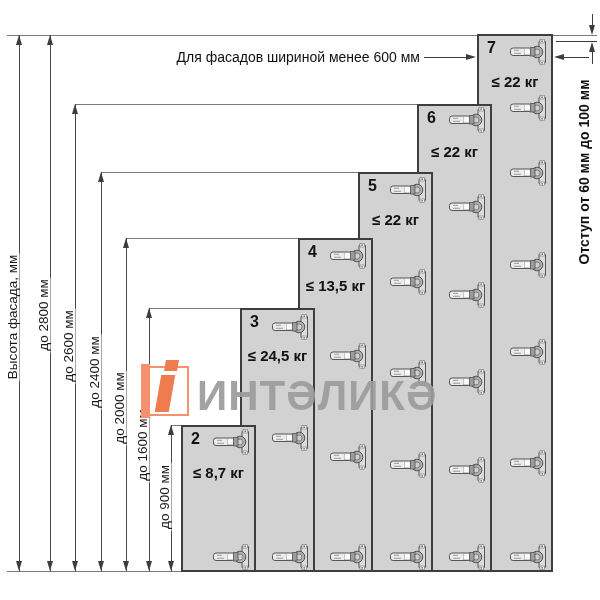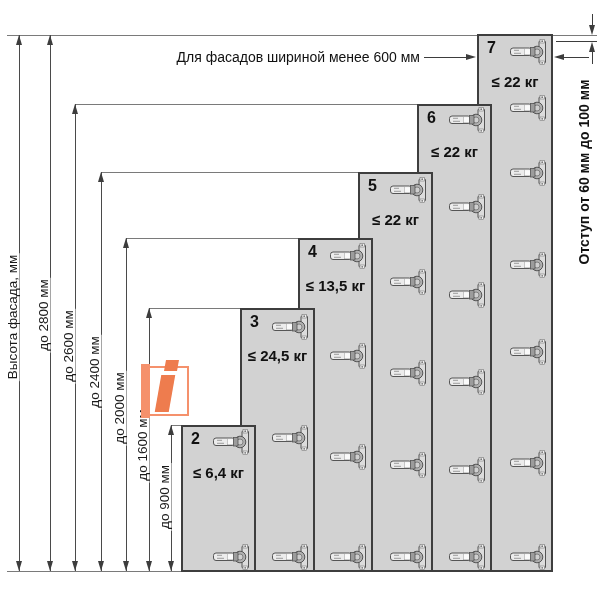--- a/index.html
+++ b/index.html
@@ -449,21 +449,21 @@
             <circle cx="27" cy="13" r="3" fill="#cfcfcf" stroke="#666" stroke-width="0.7"></circle>
             <rect x="0.5" y="9" width="21" height="7.5" rx="2.5" fill="#ececec" stroke="#555" stroke-width="1"></rect>
             <rect x="14.5" y="9.8" width="6" height="6" fill="#fafafa" stroke="#999" stroke-width="0.5"></rect>
             <rect x="20.5" y="8.5" width="4.5" height="8.5" fill="#9c9c9c" stroke="#555" stroke-width="0.8"></rect>
             <line x1="4" y1="11.3" x2="9" y2="11.3" stroke="#888" stroke-width="0.8"></line>
             <line x1="4" y1="14.3" x2="11" y2="14.3" stroke="#888" stroke-width="0.8"></line>
           </svg></div>
       </div>
       <div class="panel" style="left: 181px; top: 425px; width: 75px; height: 147px;">
         <div class="panel-num">2</div>
-        <div class="panel-weight" style="top: 37px;">≤ 6,4 кг</div>
+        <div class="panel-weight" style="top: 37px;">≤ 8,7 кг</div>
         <div class="hinge" style="top: 2px; right: 3px;"><svg width="38" height="26" viewBox="0 0 38 26" xmlns="http://www.w3.org/2000/svg">
             <rect x="29" y="2" width="6.5" height="22" rx="1" fill="#dcdcdc" stroke="#555" stroke-width="1"></rect>
             <rect x="30" y="0.5" width="4.5" height="3.5" fill="#f0f0f0" stroke="#777" stroke-width="0.6"></rect>
             <circle cx="32.2" cy="2.2" r="0.9" fill="#777"></circle>
             <rect x="30" y="22" width="4.5" height="3.5" fill="#f0f0f0" stroke="#777" stroke-width="0.6"></rect>
             <circle cx="32.2" cy="23.8" r="0.9" fill="#777"></circle>
             <circle cx="27" cy="13" r="5.8" fill="#b0b0b0" stroke="#555" stroke-width="1"></circle>
             <circle cx="27" cy="13" r="3" fill="#cfcfcf" stroke="#666" stroke-width="0.7"></circle>
             <rect x="0.5" y="9" width="21" height="7.5" rx="2.5" fill="#ececec" stroke="#555" stroke-width="1"></rect>
             <rect x="14.5" y="9.8" width="6" height="6" fill="#fafafa" stroke="#999" stroke-width="0.5"></rect>
@@ -500,14 +500,15 @@
   <div class="hline" style="left:560px;top:57px;width:29px;background:#3d3d3d"></div>
   <div class="arr arr-left" style="left:554px;top:53.5px"></div>
   <div class="offset-note">Отступ от 60 мм до 100 мм</div>
 
   <div class="logo">
     <div class="logo-frame"></div>
     <div class="logo-left-bar"></div>
     <div class="logo-i-dot"></div>
     <div class="logo-i-bar"></div>
   </div>
+  <div class="wm-text">ИНТӘЛИКӘ</div>
 
 </div>
 
 </body></html>

